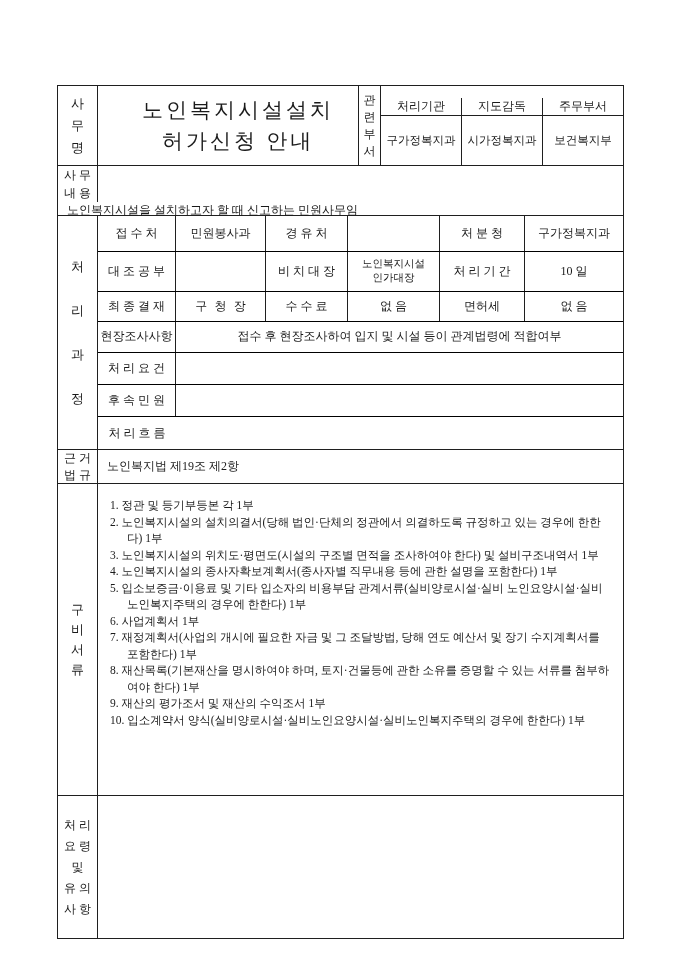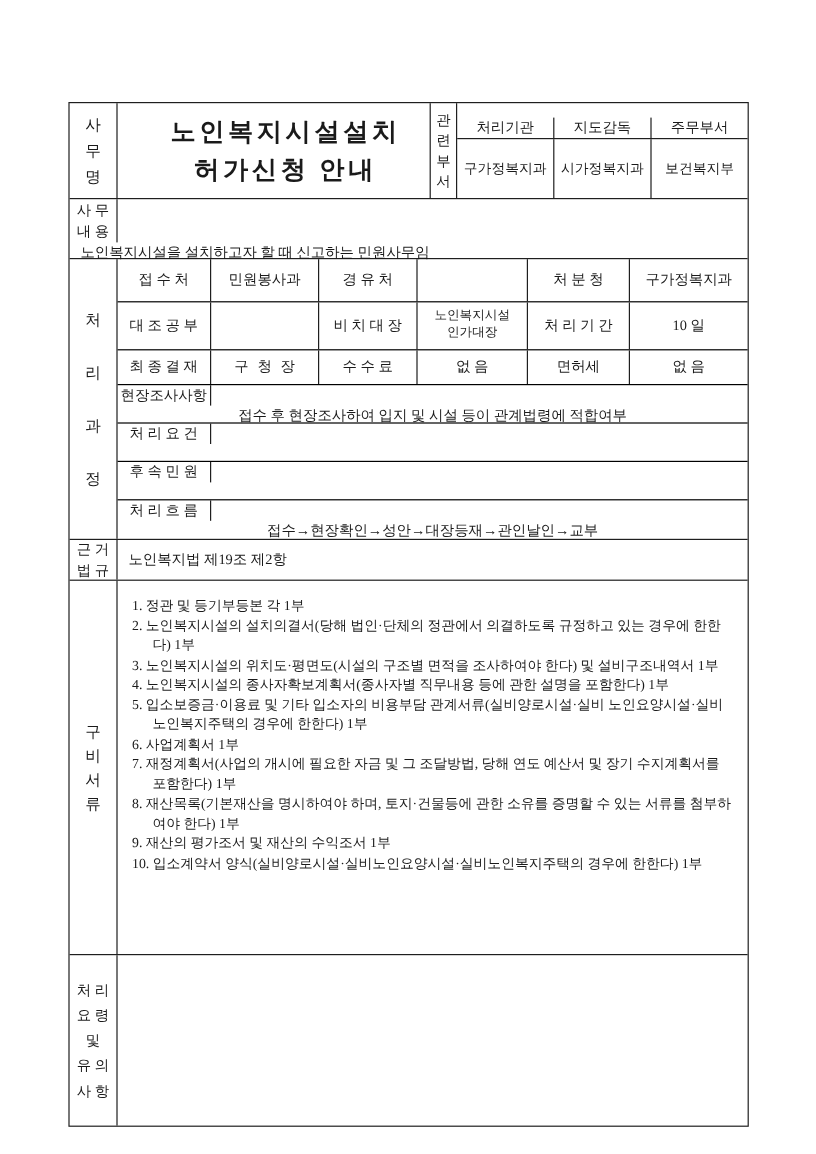--- a/index.html
+++ b/index.html
@@ -35,41 +35,41 @@
   .lh18 { line-height: 18px; font-size: 12px; }
   .lh20 { line-height: 20px; }
   .lh21 { line-height: 21px; font-size: 12px; }
   .lh22 { line-height: 22px; }
   .lh44 { line-height: 44px; }
   .left { justify-content: flex-start; text-align: left; padding: 0 9px; }
 
   
   .band-header { height: 80px; }
   .title-cell { flex-direction: column; }
-  .title-line { font-size: 21px; font-weight: bold; letter-spacing: 3px; line-height: 31px; margin-left: 20px; }
+  .title-line { font-size: 21px; font-weight: normal; letter-spacing: 3px; line-height: 31px; margin-left: 20px; }
   .dept-grid { flex-direction: column; align-items: stretch; padding: 0; }
   .dept-row { display: flex; flex: 1; }
   .dept-head { flex: none; height: 30px; border-bottom: 1px solid #1f1f1f; align-items: flex-end; }
   .dcell {
     flex: 1; border-right: 1px solid #1f1f1f;
     display: flex; align-items: center; justify-content: center;
     font-size: 12px;
   }
   .dept-vals .dcell { font-size: 11.5px; }
   .dcell:last-child { border-right: none; }
 
   
   .band-summary { height: 50px; flex-direction: column; }
 
   
   .band-process { height: 234px; }
   .pcol { flex-direction: column; align-items: stretch; padding: 0; }
   .prow { display: flex; border-bottom: 1px solid #000000; }
   .prow:last-child { border-bottom: none; }
-  .h36 { height: 36px; } .h40 { height: 40px; } .h30 { height: 30px; } .h32 { height: 32px; flex-direction: column; }
+  .h36 { height: 36px; } .h40 { height: 40px; } .h30 { height: 30px; } .h32 { height: 32px; }
   .pcell {
     border-right: 1px solid #1f1f1f;
     display: flex; align-items: center; justify-content: center;
     text-align: center; font-size: 12px; white-space: pre-line;
   }
   .pcell:last-child { border-right: none; }
   .wA { width: 78px; flex: none; }
   .wB { width: 90px; flex: none; font-family: Liberation Mono, monospace; }
   .wC { width: 82px; flex: none; }
   .wD { width: 92px; flex: none; }
@@ -174,21 +174,20 @@
           <div class="pcell grow left"></div>
         </div>
 
         <div class="prow h32">
           <div class="pcell wA">후 속 민 원</div>
           <div class="pcell grow left"></div>
         </div>
 
         <div class="prow h32">
           <div class="pcell wA">처 리 흐 름</div>
-          <div class="pcell grow left">접수→현장확인→성안→대장등재→관인날인→교부</div>
         </div>
 
       </div>
     </div>
 
     <div class="band band-legal">
       <div class="cell w-sidelabel vlabel lh17">근 거
 법 규</div>
       <div class="cell grow left fs12">노인복지법 제19조 제2항</div>
     </div>

